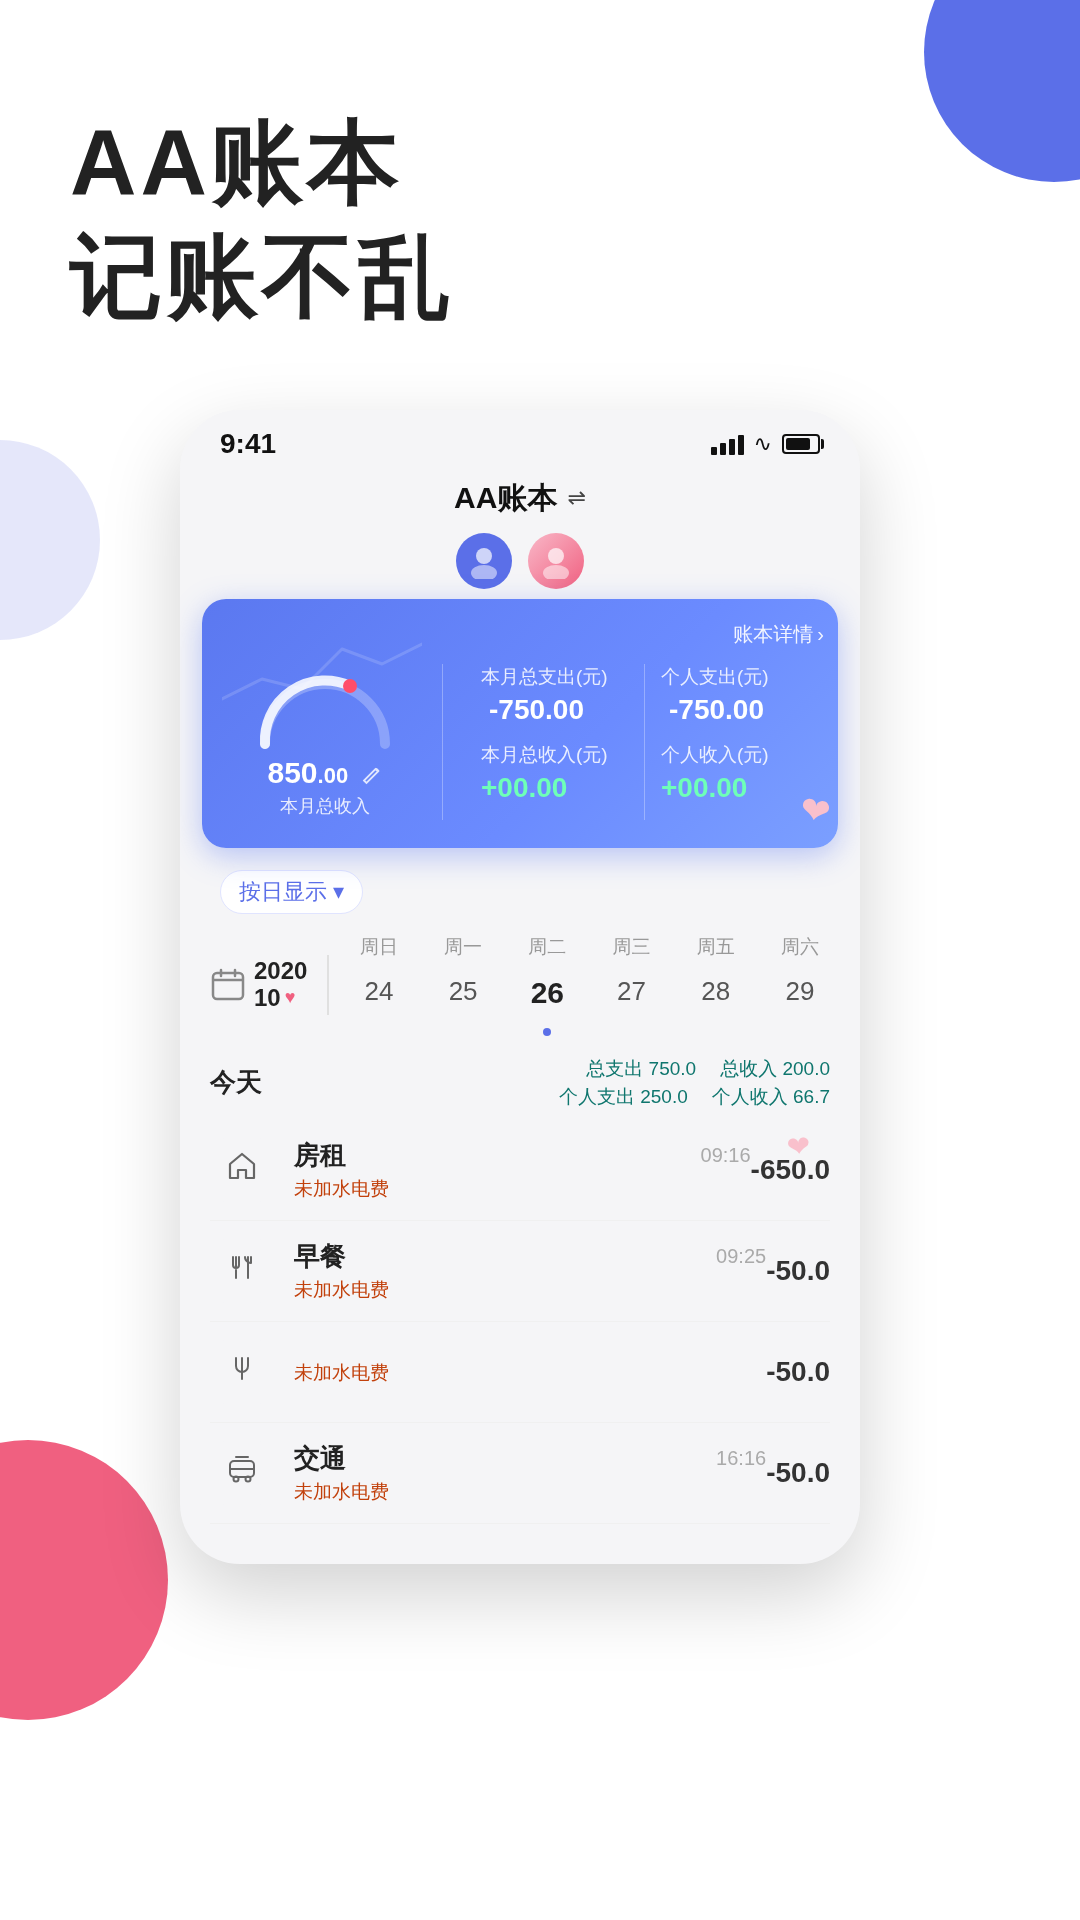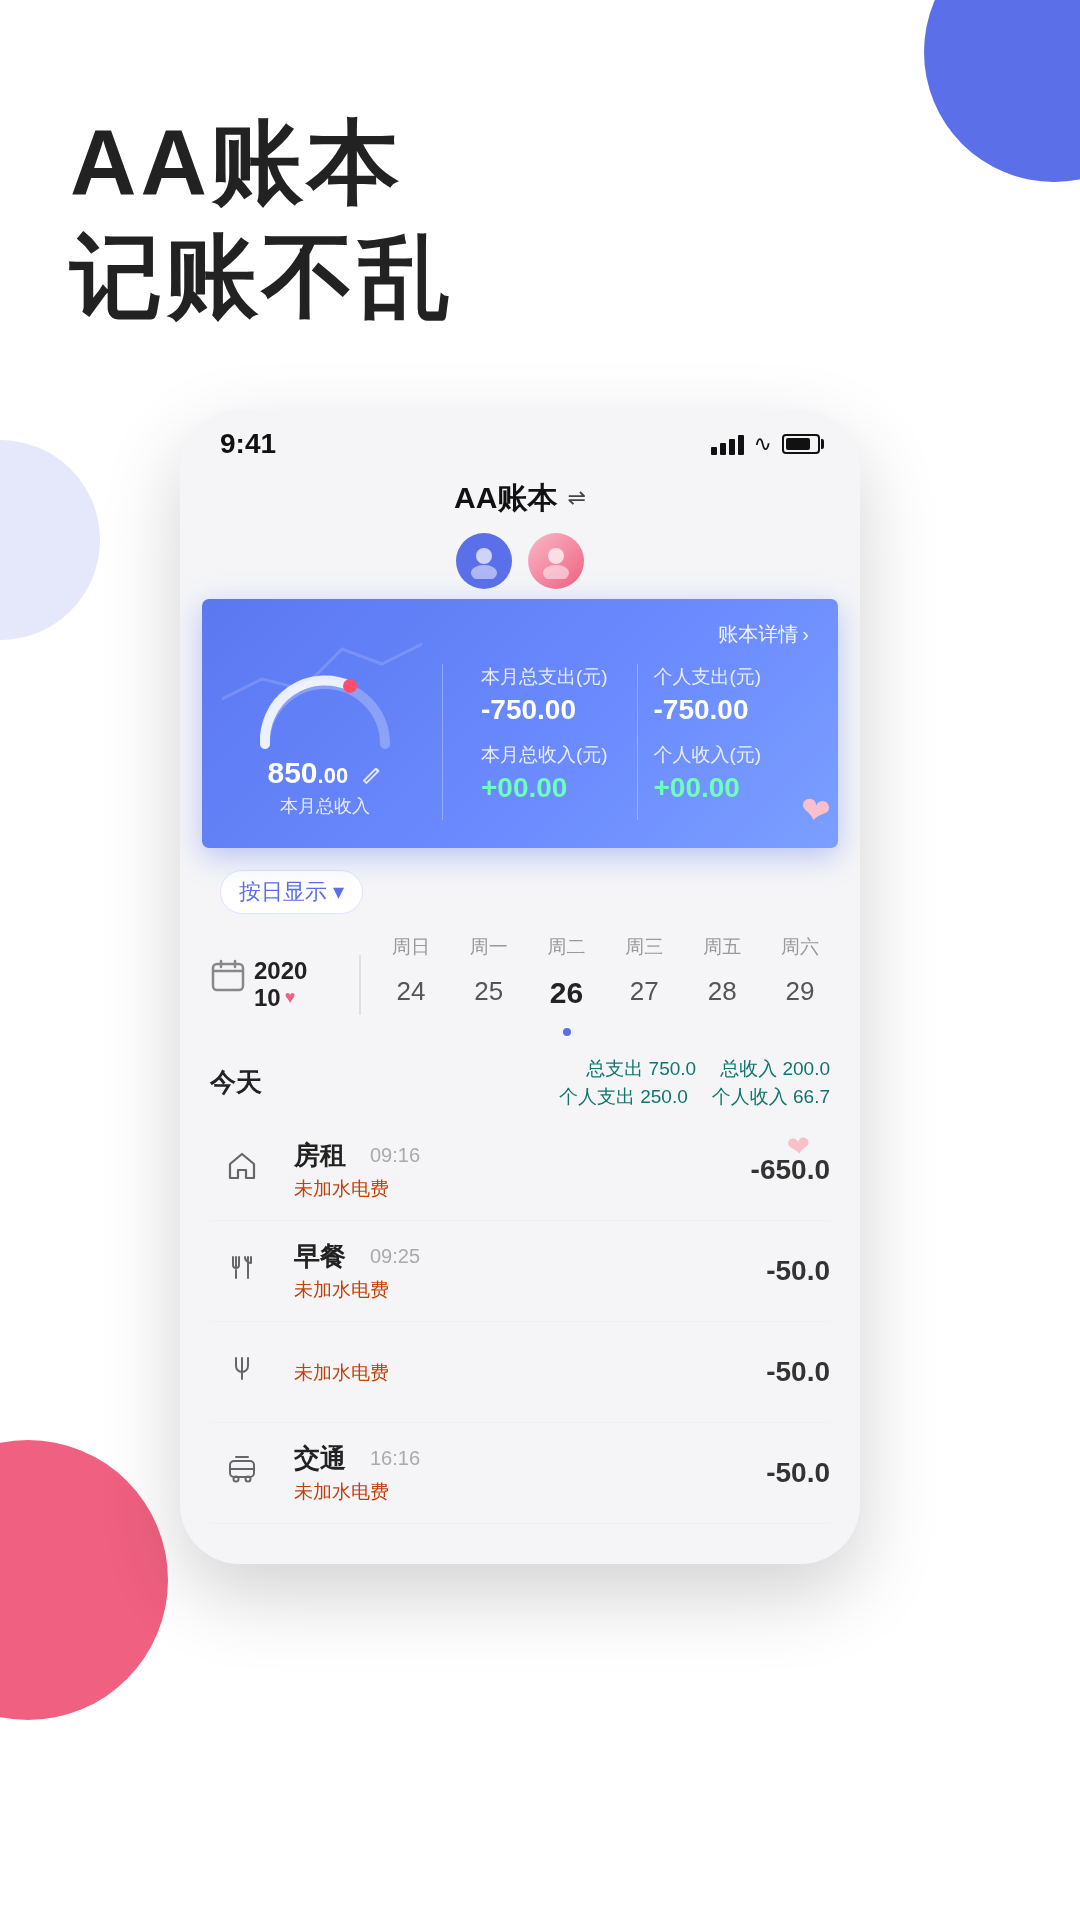--- a/index.html
+++ b/index.html
@@ -180,23 +180,23 @@
     .avatar {
       width: 56px;
       height: 56px;
       border-radius: 50%;
       overflow: hidden;
     }
 
     
     .stats-card {
       background: linear-gradient(135deg, #5B78F0 0%, #6B8BFF 60%, #7B9FFF 100%);
-      border-radius: 7px;
+      border-radius: 24px;
       margin: 0 22px;
-      padding: 22px 29px 28px 28px;
+      padding: 22px 14px 28px 28px;
       position: relative;
       box-shadow: 0 8px 30px rgba(91,120,240,0.4);
     }
     .stats-card-detail-link {
       text-align: right;
       color: rgba(255,255,255,0.9);
       font-size: 22px;
       margin-bottom: 16px;
       display: flex;
       justify-content: flex-end;
@@ -268,20 +268,21 @@
     }
     .stats-item-label {
       color: rgba(255,255,255,0.85);
       font-size: 19px;
       margin-bottom: 4px;
     }
     .stats-item-value.negative {
       color: #fff;
       font-size: 28px;
       font-weight: 700;
+      margin-left: 8px;
     }
     .stats-item-value.positive {
       color: #6EFFB8;
       font-size: 28px;
       font-weight: 700;
     }
 
     
     .card-chart-bg {
       position: absolute;
@@ -300,23 +301,23 @@
 
     
     .calendar-section {
       display: flex;
       align-items: center;
       padding: 10px 30px;
       gap: 0;
     }
     .calendar-icon-wrapper {
       display: flex;
-      align-items: flex-start;
+      align-items: center;
       gap: 8px;
-      margin-right: 32px;
+      margin-right: 0;
     }
     .calendar-month {
       font-size: 24px;
       font-weight: 700;
       color: #222;
       line-height: 1.1;
     }
     .calendar-month-sub {
       display: flex;
       align-items: center;
@@ -416,21 +417,22 @@
     .txn-icon {
       font-size: 30px;
       color: #555;
     }
     .txn-details {
       flex: 1;
     }
     .txn-name-row {
       display: flex;
       align-items: center;
-      gap: 24px;
+      gap: 0;
+      justify-content: space-between;
     }
     .txn-name {
       font-size: 26px;
       font-weight: 600;
       color: #222;
     }
     .txn-time {
       font-size: 20px;
       color: #aaa;
     }

